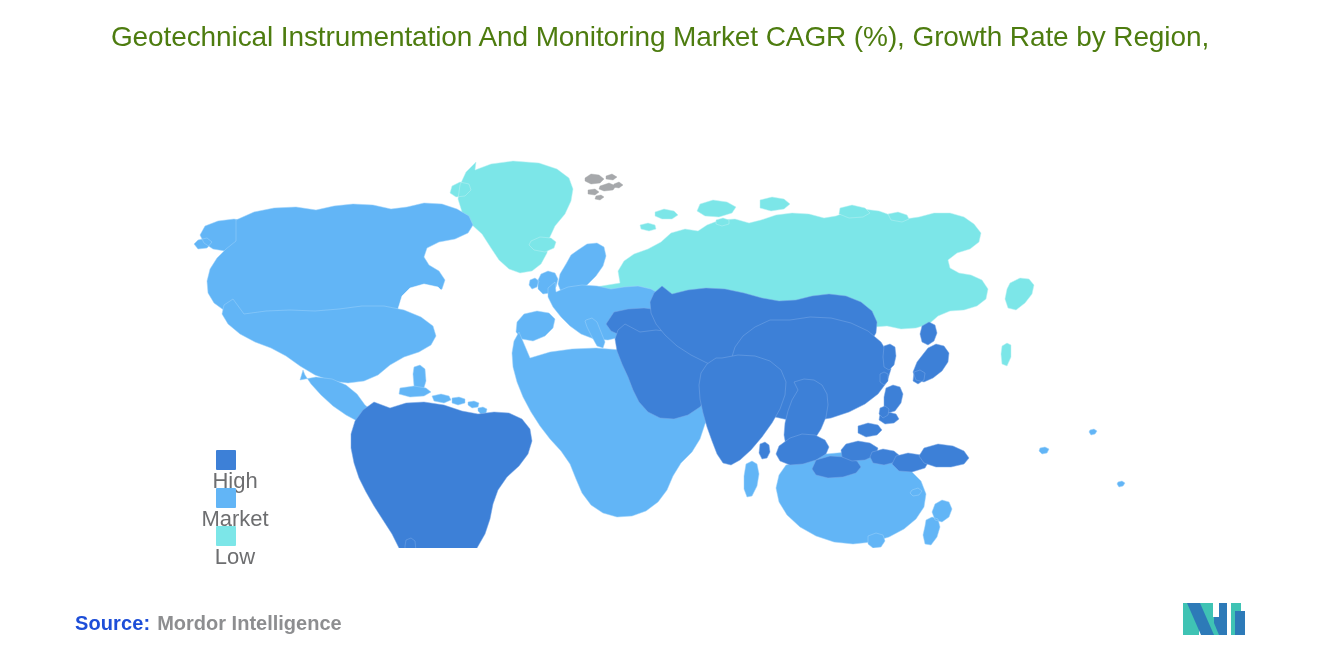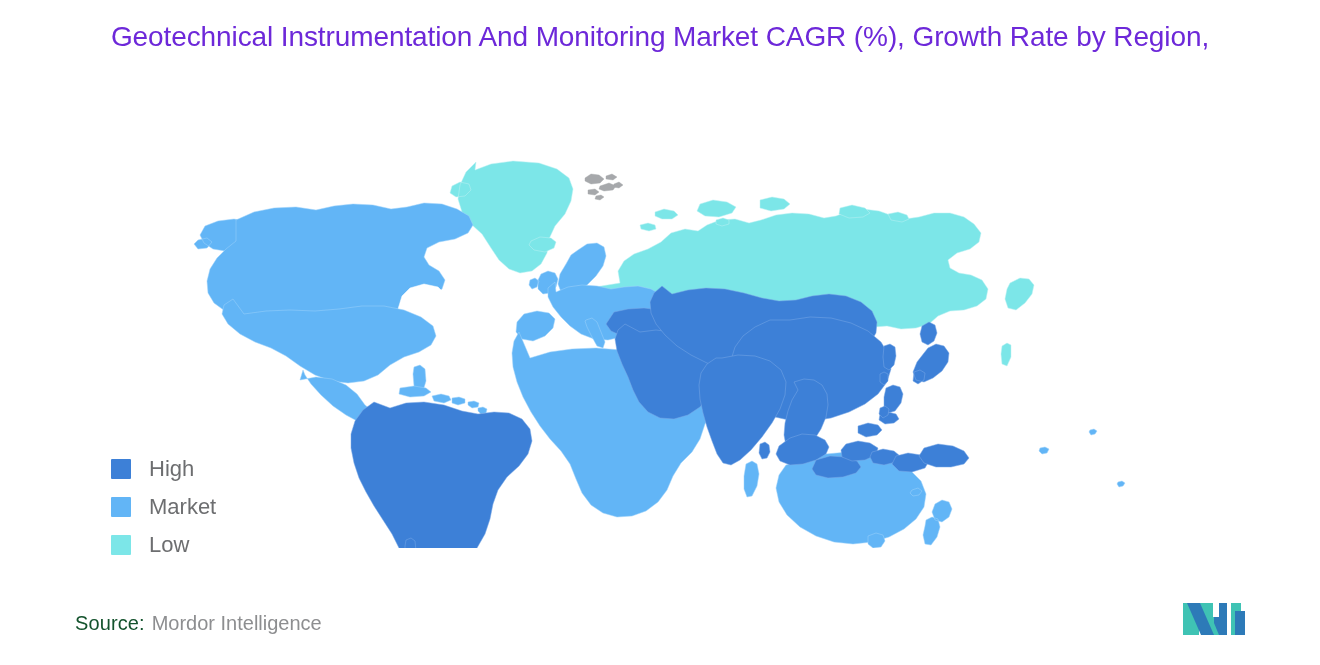--- a/index.html
+++ b/index.html
@@ -16,21 +16,21 @@
     -webkit-font-smoothing: antialiased;
   }
 
   
   #chart-title {
     position: absolute;
     left: 60px;
     top: 18px;
     width: 1200px;
     text-align: center;
-    color: #6d28d9;
+    color: #4d7c0f;
     font-family: "Liberation Sans", sans-serif;
     font-weight: 400;
     font-size: 28px;
     line-height: 38px;
     letter-spacing: -0.1px;
   }
   #chart-title .title-line { display: block; }
 
   
   #map-wrap {
@@ -46,20 +46,21 @@
   #map-legend {
     position: absolute;
     left: 111px;
     top: 450px;
     width: 230px;
   }
   .legend-item {
     display: flex;
     align-items: center;
     height: 38px;
+    flex-direction: column;
   }
   .legend-swatch {
     width: 20px;
     height: 20px;
     flex: 0 0 20px;
     border-radius: 1px;
   }
   .legend-label {
     margin-left: 18px;
     color: #6d6e70;
@@ -72,26 +73,26 @@
   
   #source-line {
     position: absolute;
     left: 75px;
     top: 612px;
     font-size: 20px;
     color: #8d8e90;
     white-space: nowrap;
   }
   #source-label {
-    font-weight: 400;
-    color: #14532d;
+    font-weight: 700;
+    color: #1d4ed8;
     letter-spacing: 0.1px;
   }
   #source-value {
-    font-weight: 400;
+    font-weight: 700;
     color: #8d8e90;
     margin-left: 7px;
   }
 
   #brand-logo {
     position: absolute;
     left: 1183px;
     top: 601px;
     width: 68px;
     height: 36px;

